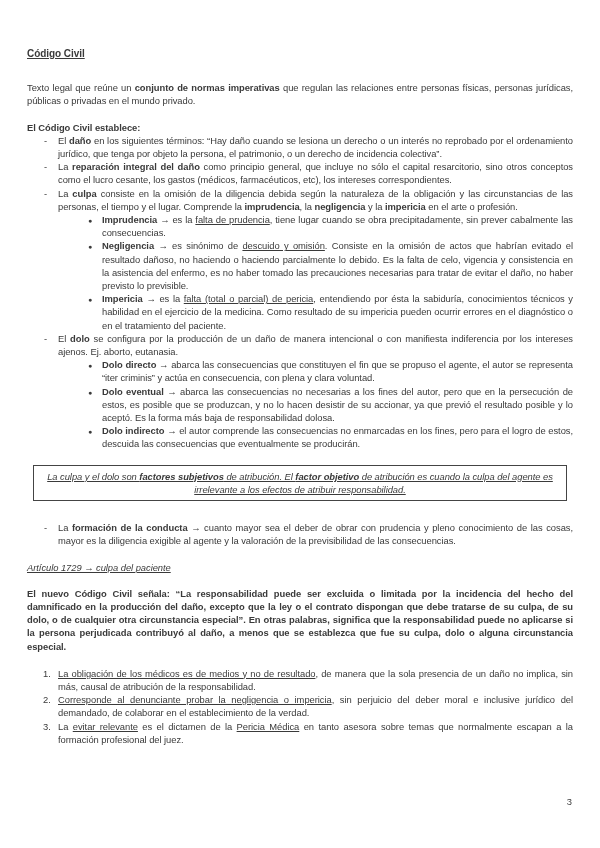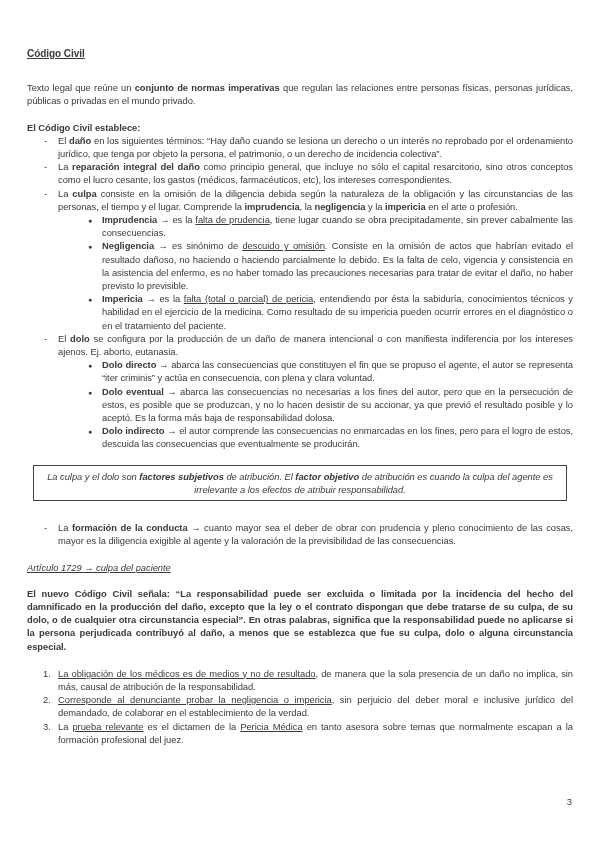--- a/index.html
+++ b/index.html
@@ -11,21 +11,21 @@
     font-size: 9.4px;
     line-height: 13.2px;
     letter-spacing: -0.05px;
     position: relative;
     overflow: hidden;
   }
   .doc { padding: 47px 27px 0 27px; }
 
   .b { font-weight: bold; text-align: right; }
   .u { text-decoration: underline; }
-  .i { font-style: italic; }
+  .i { font-style: italic; text-decoration: underline; }
 
   .title {
     font-size: 10px;
     font-weight: bold;
     margin-bottom: 21px;
   }
   .para { text-align: justify; margin-bottom: 13px; }
   .heading { text-align: left; }
 
   .dash-item, .num-item {
@@ -150,20 +150,20 @@
       <span class="itxt"><span class="u">La obligación de los médicos es de medios y no de resultado</span><span>, de manera que la sola presencia de un daño no implica, sin más, causal de atribución de la responsabilidad.</span></span>
     </div>
 
     <div class="num-item">
       <span class="marker">2.</span>
       <span class="itxt"><span class="u">Corresponde al denunciante probar la negligencia o impericia</span><span>, sin perjuicio del deber moral e inclusive jurídico del demandado, de colaborar en el establecimiento de la verdad.</span></span>
     </div>
 
     <div class="num-item">
       <span class="marker">3.</span>
-      <span class="itxt"><span>La </span><span class="u">prueba relevante</span><span> es el dictamen de la </span><span class="u">Pericia Médica</span><span> en tanto asesora sobre temas que normalmente escapan a la formación profesional del juez.</span></span>
+      <span class="itxt"><span>La </span><span class="u">evitar relevante</span><span> es el dictamen de la </span><span class="u">Pericia Médica</span><span> en tanto asesora sobre temas que normalmente escapan a la formación profesional del juez.</span></span>
     </div>
 
   </div>
 
 </div>
 
 <div class="page-number">3</div>
 
 </body></html>

